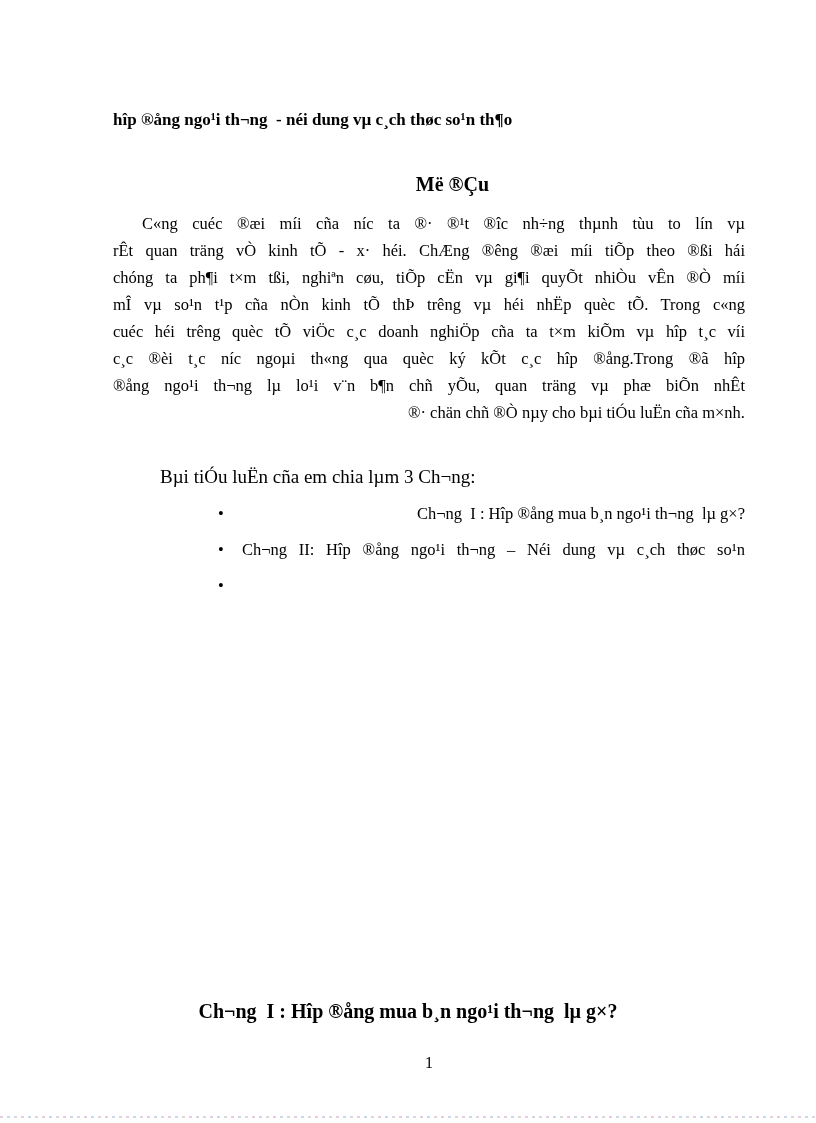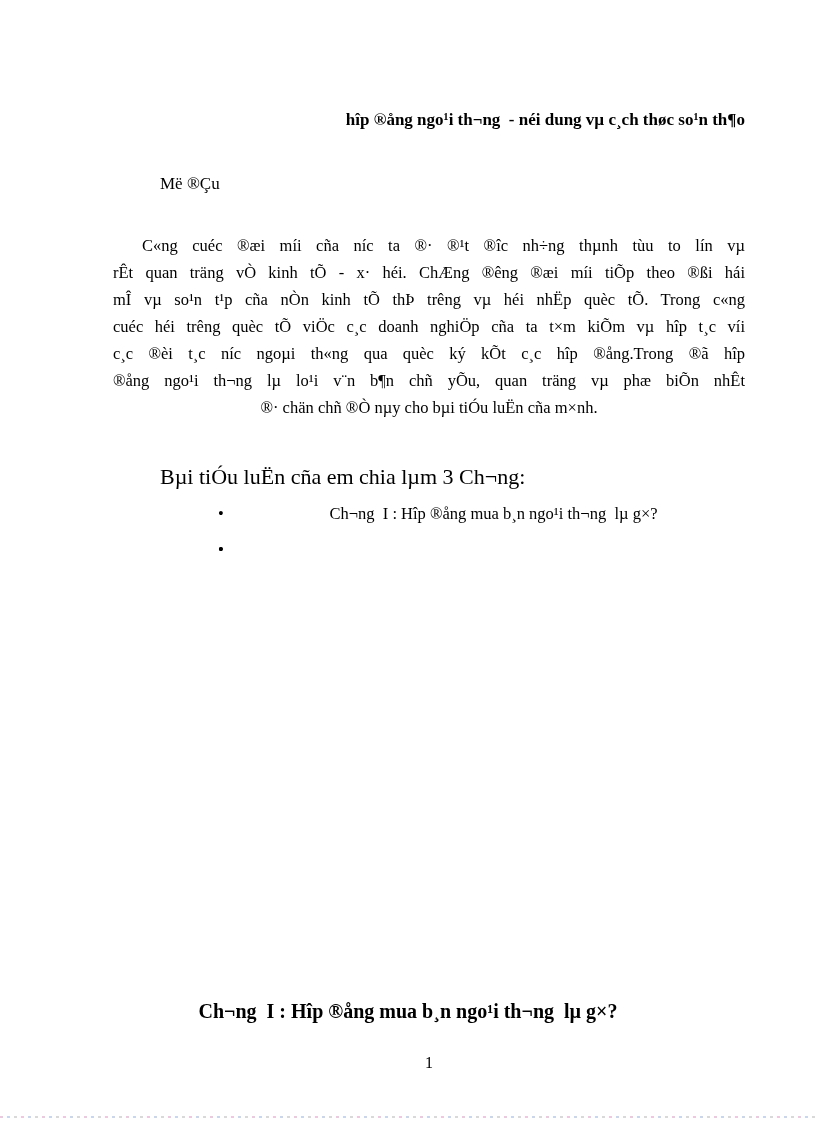--- a/index.html
+++ b/index.html
@@ -17,56 +17,57 @@
     overflow: hidden;
   }
   .doc-title {
     position: absolute;
     top: 107px;
     left: 113px;
     width: 632px;
     font-size: 17px;
     line-height: 26px;
     font-weight: bold;
-    text-align: right;
+    text-align: left;
     white-space: pre-wrap;
   }
   .mo-dau {
     position: absolute;
     top: 171px;
     left: 160px;
     width: 585px;
-    font-size: 17px;
+    font-size: 20px;
     line-height: 26px;
-    font-weight: normal;
+    font-weight: bold;
+    text-align: center;
   }
   .para1 {
     position: absolute;
     top: 210px;
     left: 113px;
     width: 632px;
     font-size: 16.5px;
     line-height: 27px;
   }
   .jline {
     text-align: justify;
     text-align-last: justify;
     -moz-text-align-last: justify;
   }
   .plain {
-    text-align: center;
+    text-align: right;
     white-space: pre-wrap;
   }
-  .first-indent { text-indent: 29px; margin-top: 22px; }
+  .first-indent { text-indent: 29px; }
   .para2 {
     position: absolute;
     top: 463px;
     left: 113px;
     width: 632px;
-    font-size: 22px;
+    font-size: 19px;
     line-height: 27px;
     text-indent: 47px;
     white-space: pre-wrap;
   }
   .bullets {
     position: absolute;
     top: 500px;
     left: 113px;
     width: 632px;
     margin: 0;
@@ -122,36 +123,38 @@
 
 <div class="page">
 
   <div class="doc-title">hîp ®ång ngo¹i th¬ng  - néi dung vµ c¸ch thøc so¹n th¶o</div>
 
   <div class="mo-dau">Më ®Çu</div>
 
   <div class="para1">
     <div class="jline first-indent">C«ng cuéc ®æi míi cña níc ta ®· ®¹t ®îc nh÷ng thµnh tùu to lín vµ</div>
     <div class="jline">rÊt quan träng vÒ kinh tÕ - x· héi. ChÆng ®êng ®æi míi tiÕp theo ®ßi hái</div>
+    <div class="jline">chóng ta ph¶i t×m tßi, nghiªn cøu, tiÕp cËn vµ gi¶i quyÕt nhiÒu vÊn ®Ò míi</div>
     <div class="jline">mÎ vµ so¹n t¹p cña nÒn kinh tÕ thÞ trêng vµ héi nhËp quèc tÕ. Trong c«ng</div>
     <div class="jline">cuéc héi trêng quèc tÕ viÖc c¸c doanh nghiÖp cña ta t×m kiÕm vµ hîp t¸c víi</div>
     <div class="jline">c¸c ®èi t¸c níc ngoµi th«ng qua quèc ký kÕt c¸c hîp ®ång.Trong ®ã hîp</div>
     <div class="jline">®ång ngo¹i th¬ng lµ lo¹i v¨n b¶n chñ yÕu, quan träng vµ phæ biÕn nhÊt</div>
     <div class="plain">®· chän chñ ®Ò nµy cho bµi tiÓu luËn cña m×nh.</div>
   </div>
 
   <div class="para2">Bµi tiÓu luËn cña em chia lµm 3 Ch¬ng:</div>
 
   <ul class="bullets">
     <li>
       <span class="bullet-marker">•</span>
       <div class="plain">Ch¬ng  I : Hîp ®ång mua b¸n ngo¹i th¬ng  lµ g×?</div>
     </li>
     <li>
       <span class="bullet-marker">•</span>
+      <div class="jline">Ch¬ng  II: Hîp ®ång ngo¹i th¬ng  – Néi dung vµ c¸ch thøc so¹n</div>
     </li>
     <li>
       <span class="bullet-marker">•</span>
     </li>
   </ul>
 
   <div class="ch1-heading">Ch¬ng  I : Hîp ®ång mua b¸n ngo¹i th¬ng  lµ g×?</div>
 
   <div class="page-number">1</div>
 

